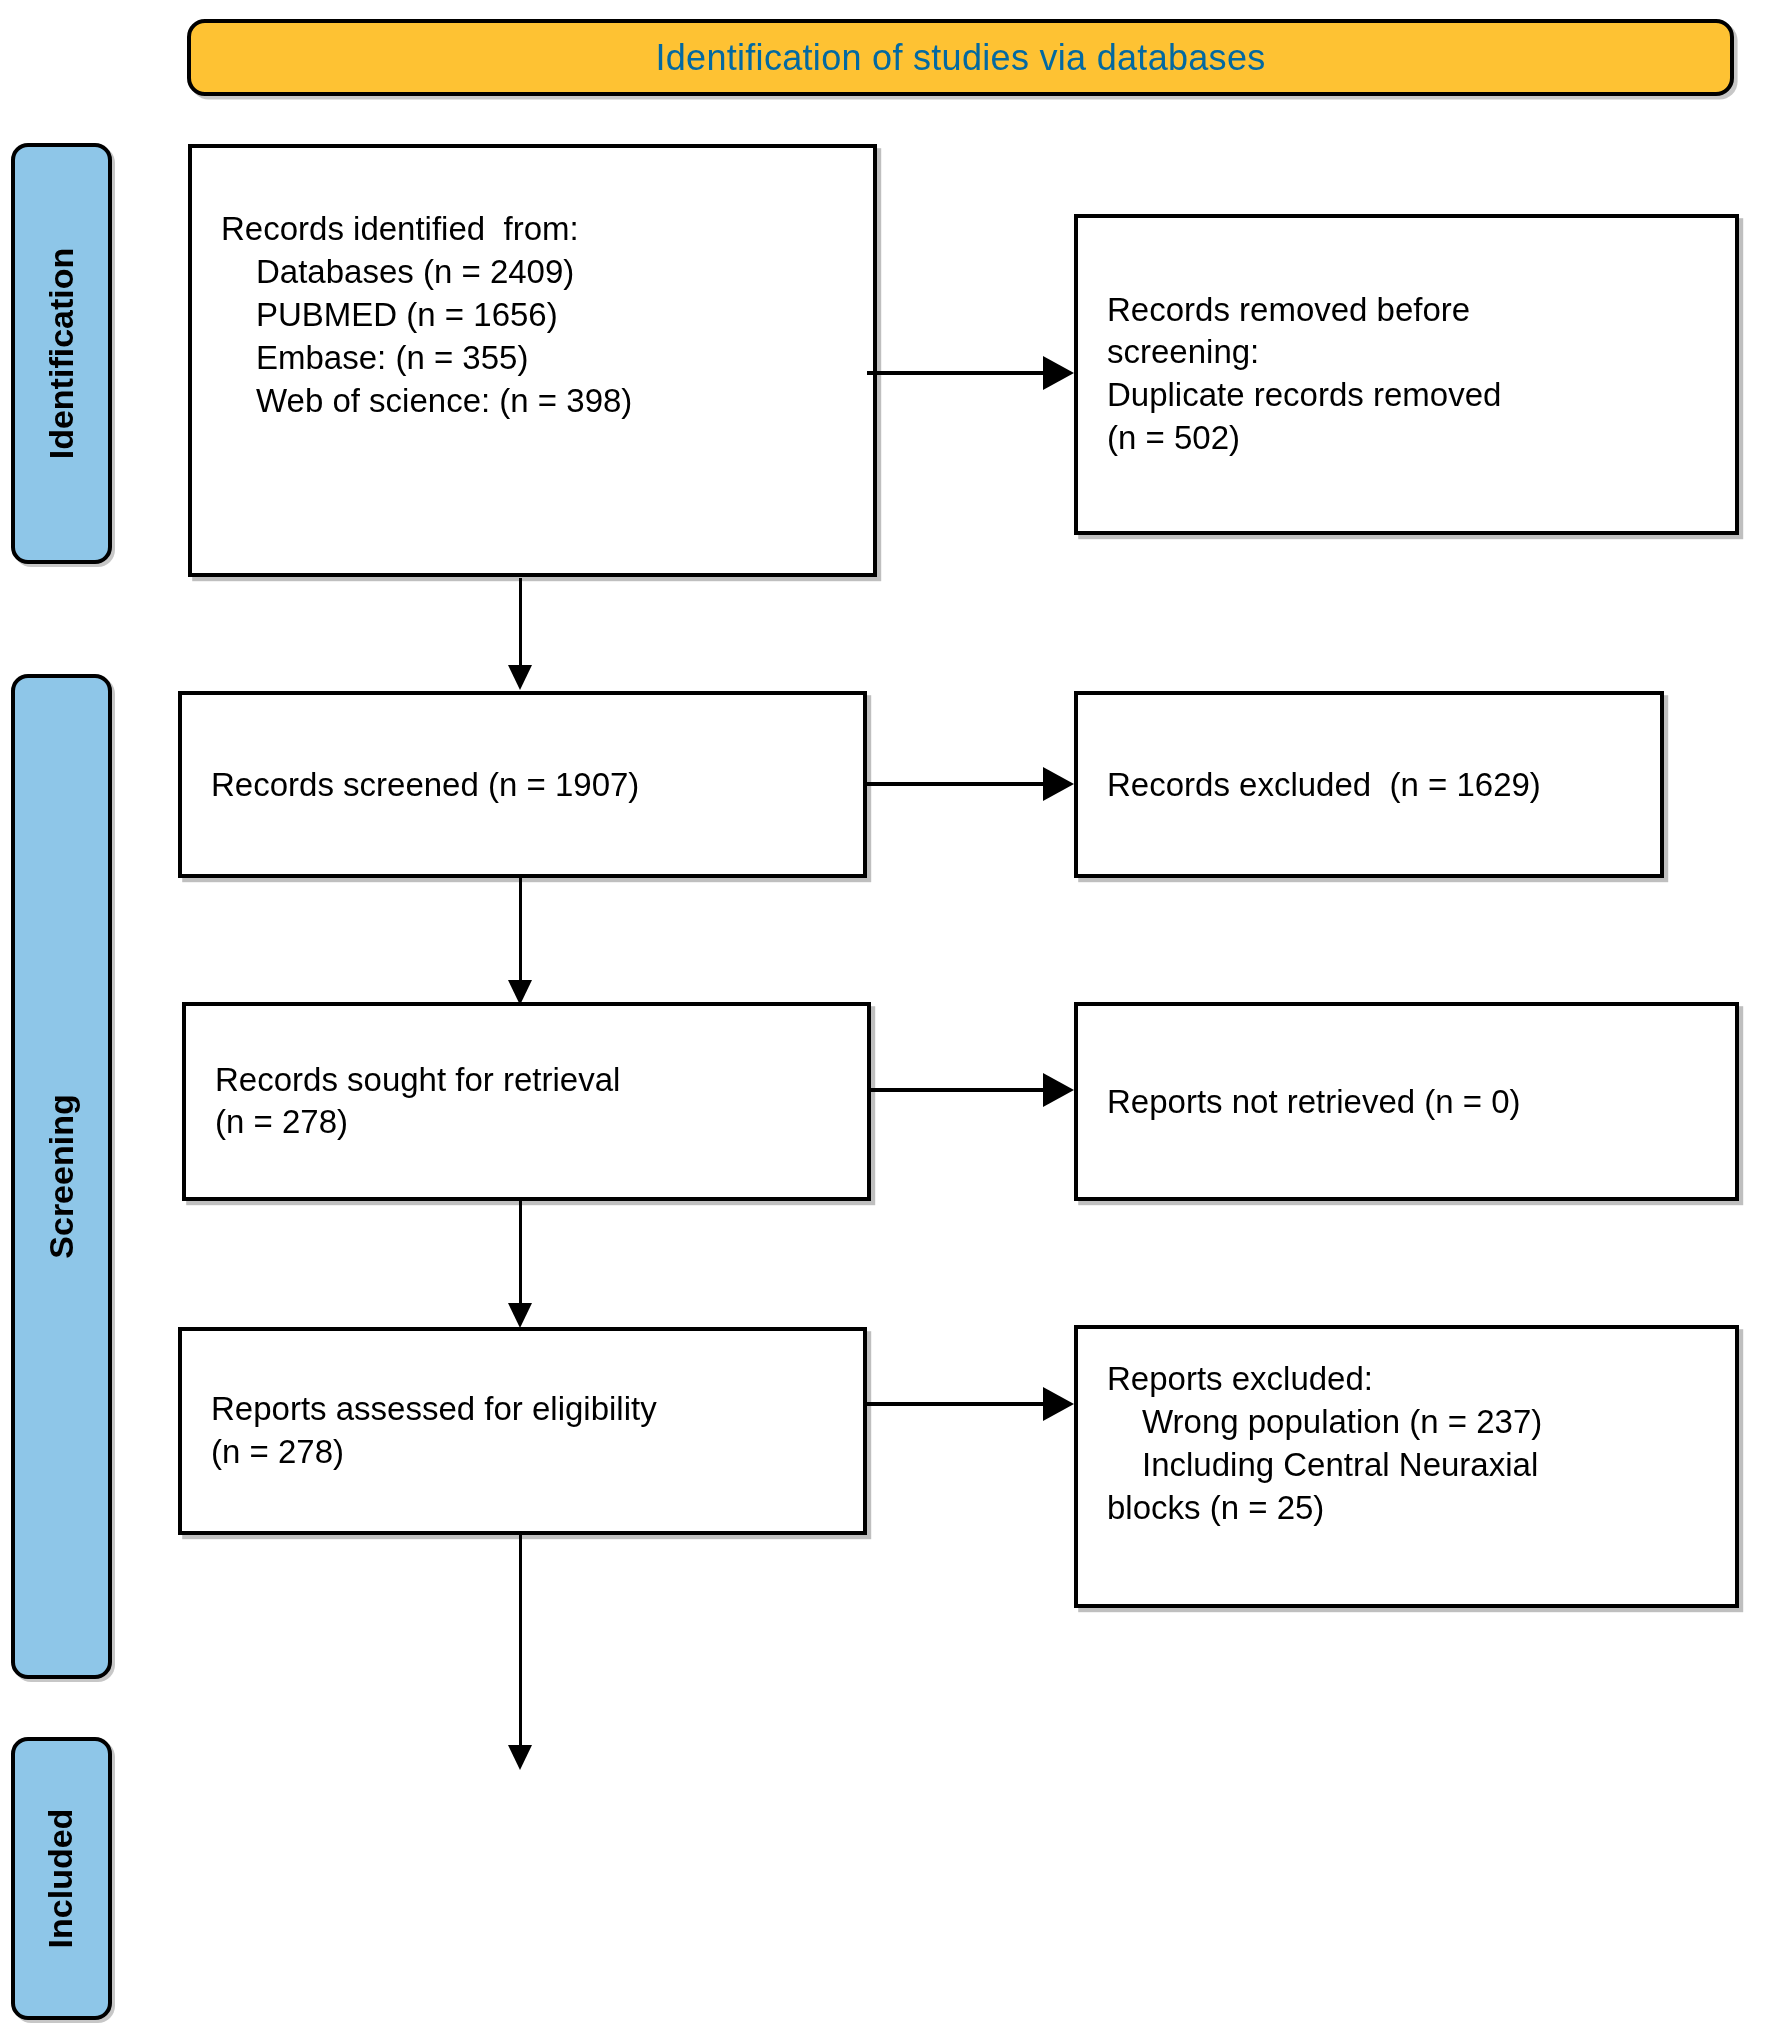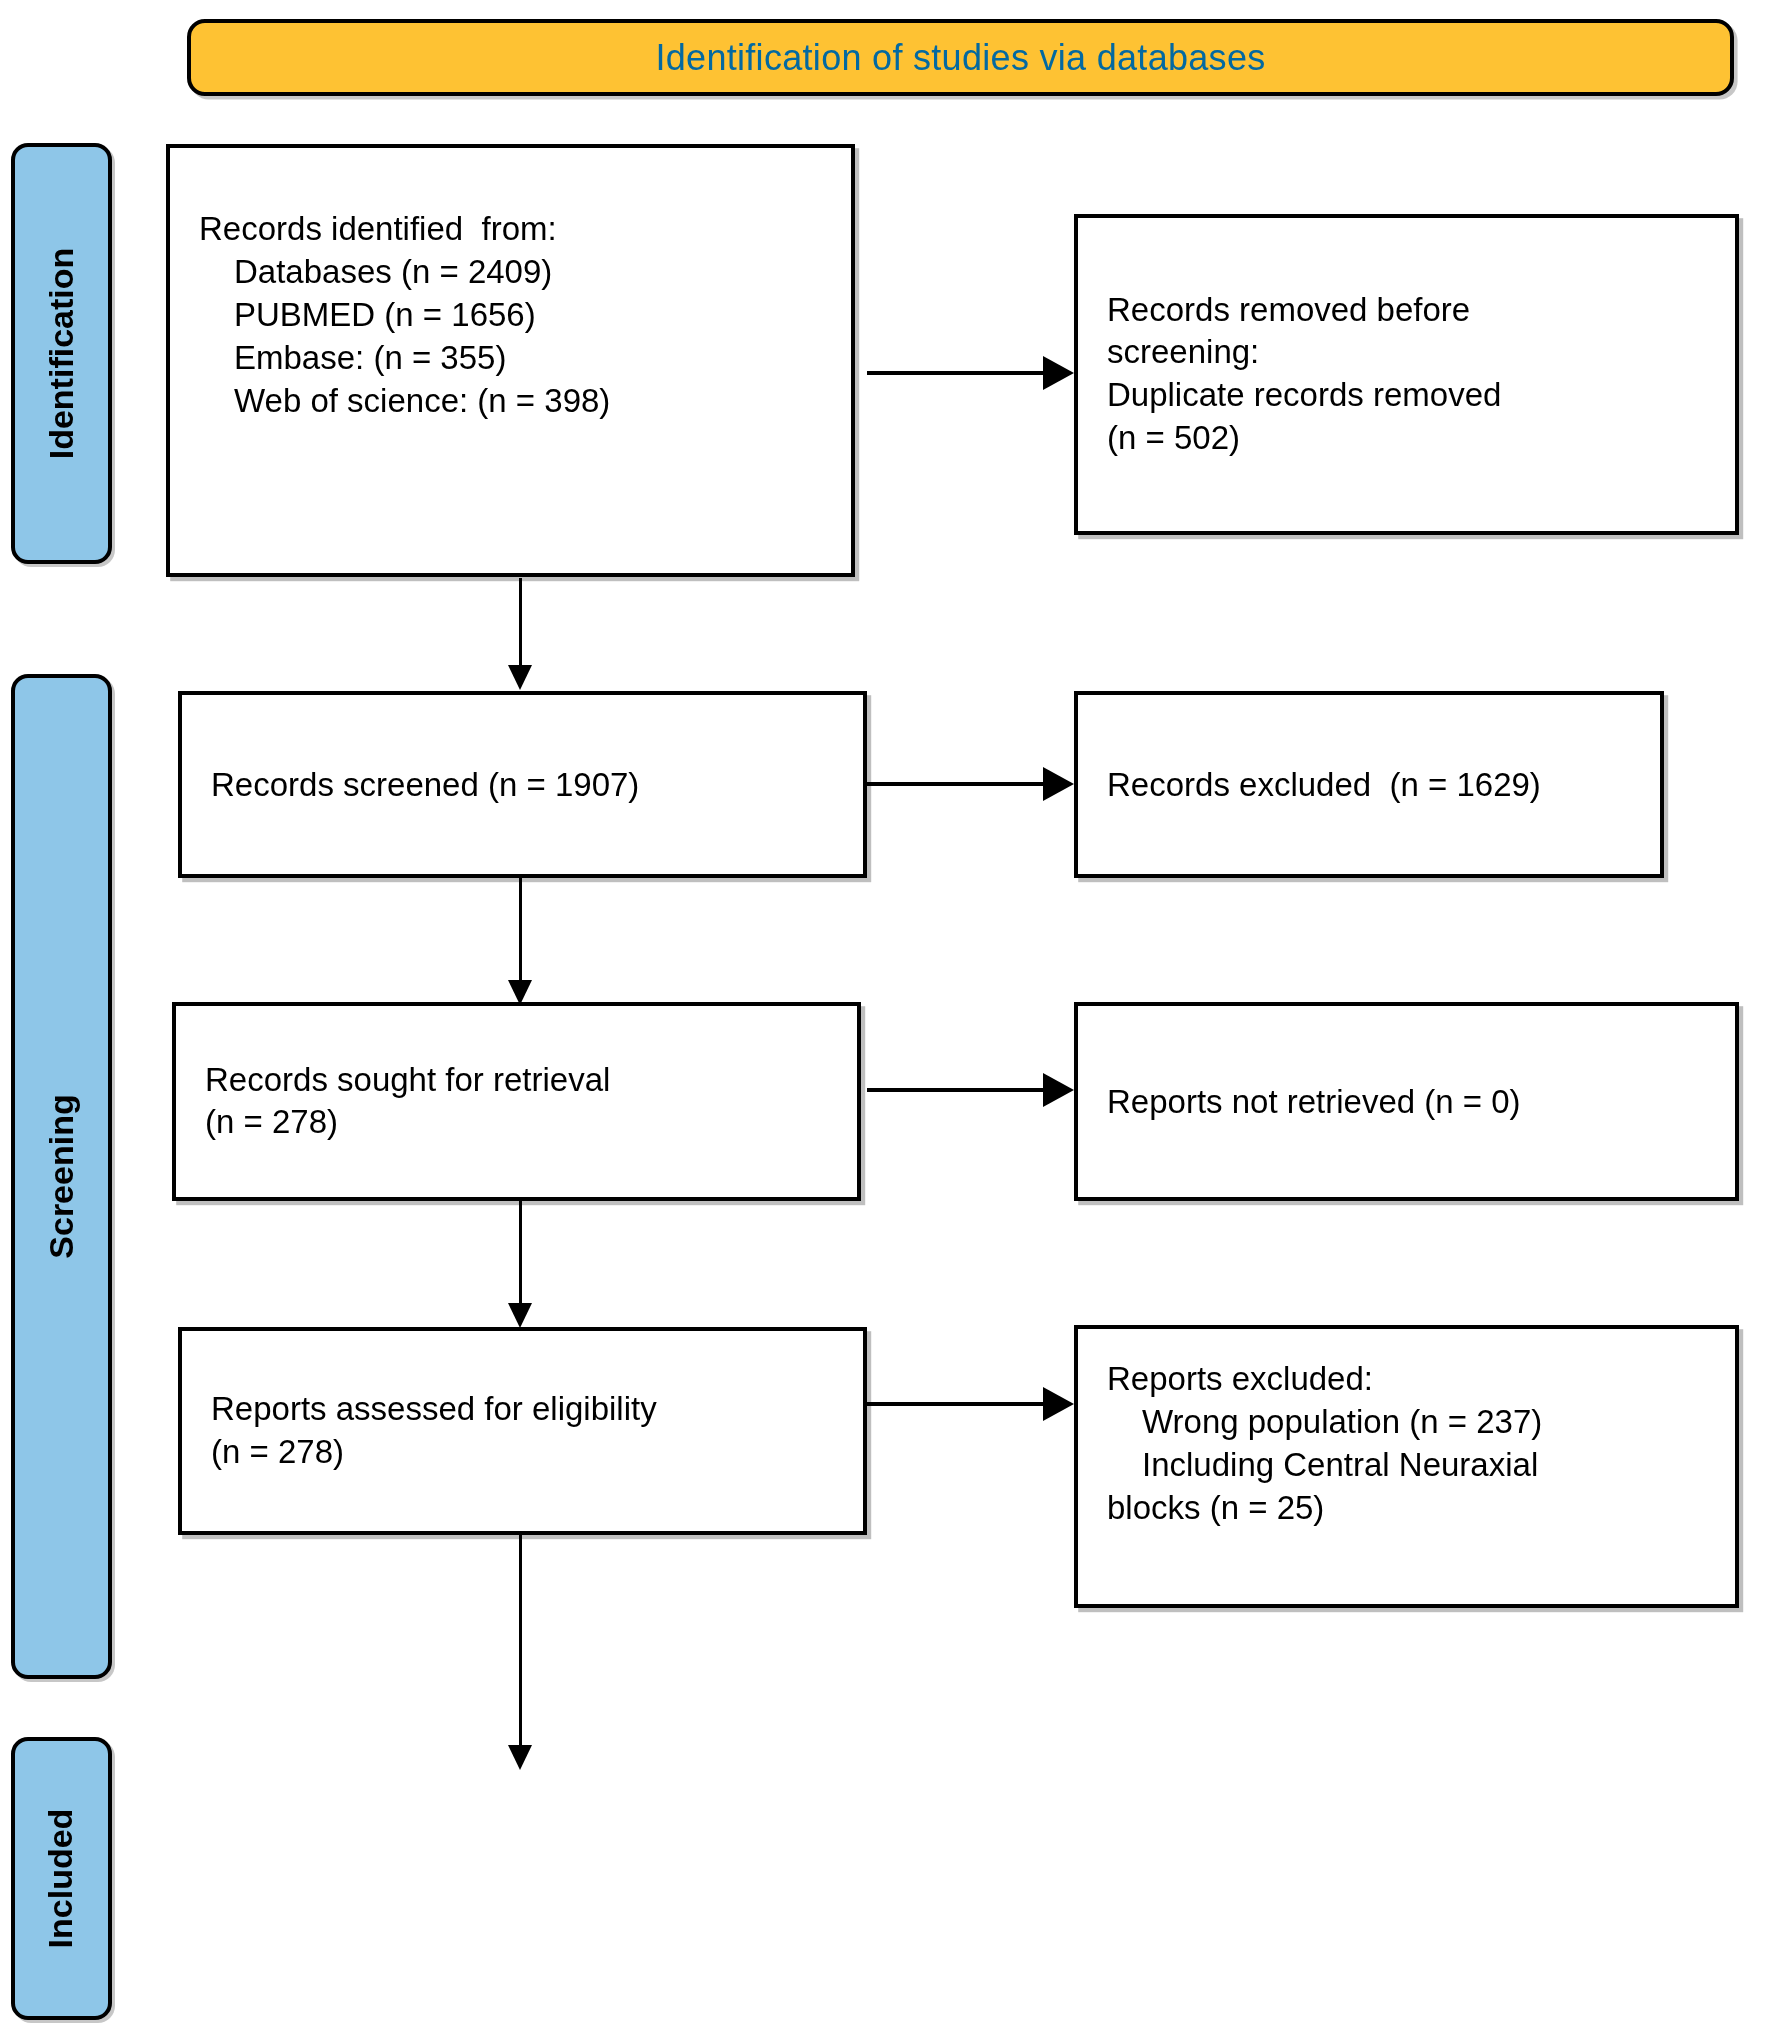--- a/index.html
+++ b/index.html
@@ -119,21 +119,21 @@
   </div>
 
   <div class="stage" style="left:10.8px; top:674px; width:101px; height:1005px;">
     <span class="stage-label">Screening</span>
   </div>
 
   <div class="stage" style="left:10.8px; top:1737px; width:101px; height:283px;">
     <span class="stage-label">Included</span>
   </div>
 
-  <div class="box" style="left:166px; top:144px; width:689px; height:433px;">
+  <div class="box" style="left:188px; top:144px; width:689px; height:433px;">
     <div class="box-text upper" style="top:60px;"><span>Records identified  from:</span><span class="indent">Databases (n = 2409)</span><span class="indent">PUBMED (n = 1656)</span><span class="indent">Embase: (n = 355)</span><span class="indent">Web of science: (n = 398)</span></div>
   </div>
 
   <div class="box" style="left:1074px; top:214px; width:665px; height:321px;">
     <div class="box-text mid"><span>Records removed before</span>
 <span>screening:</span>
 <span>Duplicate records removed</span>
 <span>(n = 502)</span></div>
   </div>
 
@@ -150,21 +150,21 @@
   <div class="box" style="left:1074px; top:691px; width:590px; height:187px;">
     <div class="box-text mid"><span>Records excluded  (n = 1629)</span></div>
   </div>
 
   <div class="h-line" style="left:867px; top:782px; width:181px;"></div>
   <div class="arrow-right" style="left:1043px; top:767px;"></div>
 
   <div class="v-line" style="left:519px; top:877px; height:105px;"></div>
   <div class="arrow-down" style="left:508px; top:980px;"></div>
 
-  <div class="box" style="left:172px; top:1002px; width:689px; height:199px;">
+  <div class="box" style="left:182px; top:1002px; width:689px; height:199px;">
     <div class="box-text mid"><span>Records sought for retrieval</span>
 <span>(n = 278)</span></div>
   </div>
 
   <div class="box" style="left:1074px; top:1002px; width:665px; height:199px;">
     <div class="box-text mid"><span>Reports not retrieved (n = 0)</span></div>
   </div>
 
   <div class="h-line" style="left:867px; top:1088px; width:181px;"></div>
   <div class="arrow-right" style="left:1043px; top:1073px;"></div>

